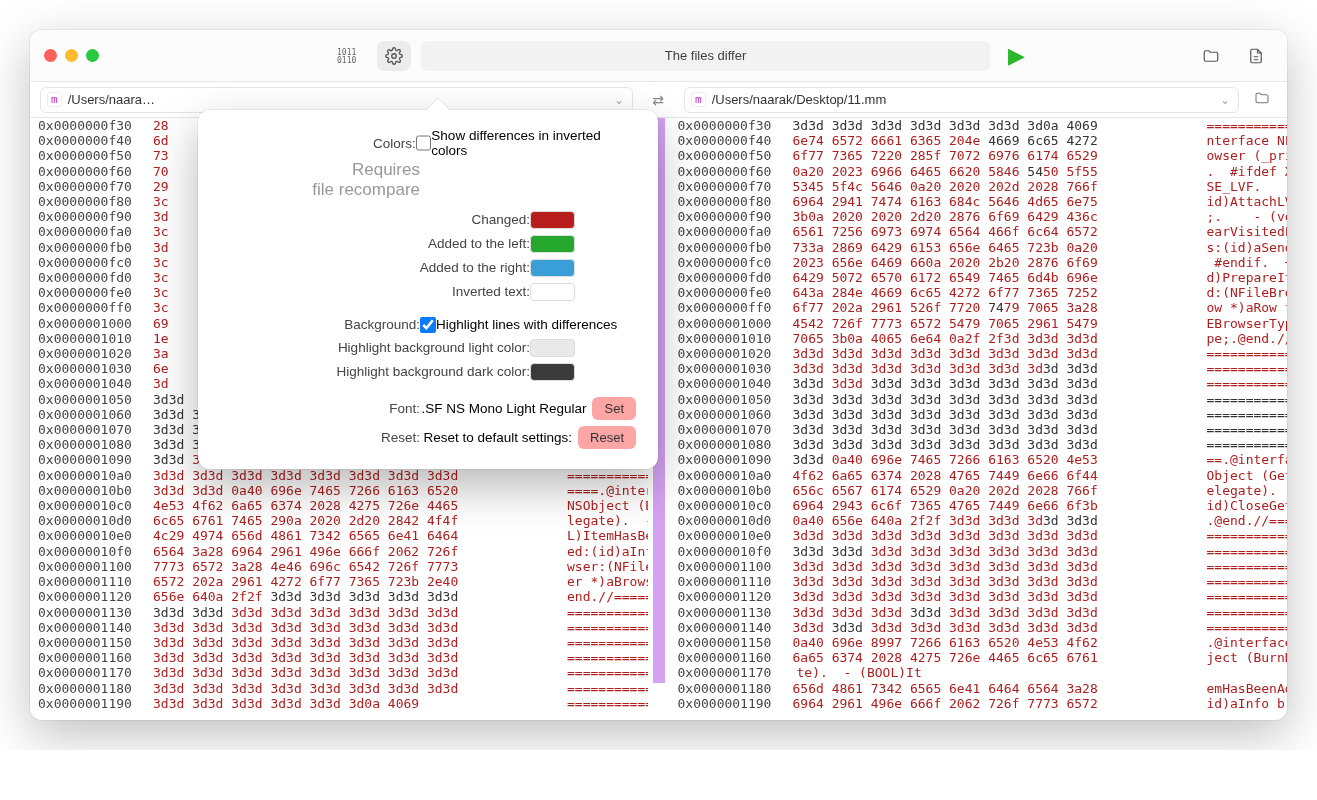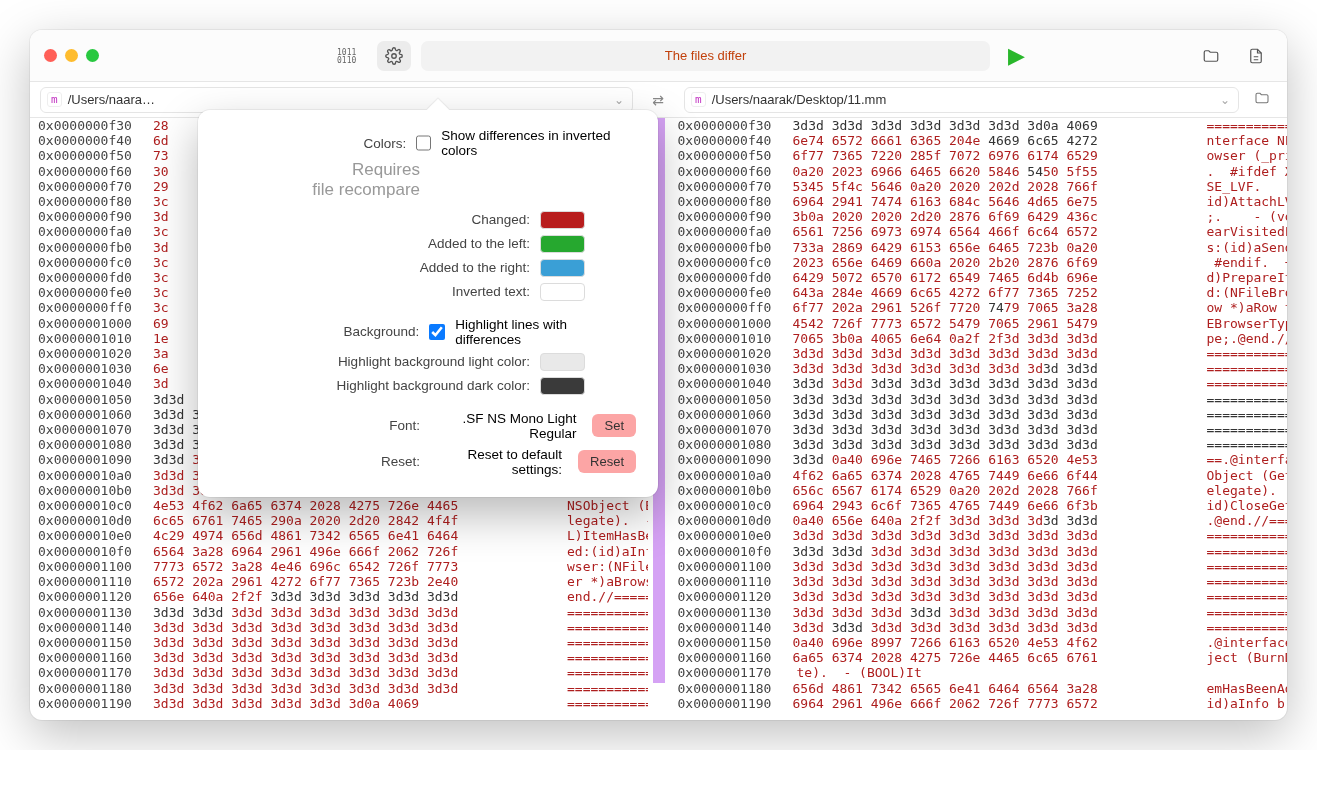--- a/index.html
+++ b/index.html
@@ -20,21 +20,21 @@
 .dot.red { background: #ff5f57; } .dot.yellow { background: #febc2e; } .dot.green { background: #28c840; }
 .tb-btn {
   height: 30px; border-radius: 7px; display: flex; align-items: center; justify-content: center;
   padding: 0 8px; color: #555; cursor: default;
 }
 .tb-btn.active { background: #ececec; }
 .spacer { flex: 0 0 auto; width: 200px; }
 .status-field {
   flex: 1; height: 30px; background: #f2f2f2; border-radius: 7px;
   display: flex; align-items: center; justify-content: center;
-  font-size: 13px; color: #c2410c;
+  font-size: 13px; color: #404040;
 }
 .run-btn { color: #29b72b; font-size: 22px; }
 .pathbar {
   display: flex; border-bottom: 1px solid #e6e6e6; height: 36px;
 }
 .pathslot {
   flex: 1; display: flex; align-items: center; padding: 0 10px; gap: 8px; min-width: 0;
 }
 .pathslot.right { border-left: 1px solid transparent; }
 .sync-btn { width: 30px; display: flex; align-items: center; justify-content: center; color: #888; font-size: 14px; }
@@ -63,21 +63,21 @@
   position: absolute; left: 168px;  top: 80px;
   width: 460px; background: #fff; border-radius: 12px;
   box-shadow: 0 18px 45px rgba(0,0,0,.28), 0 0 0 1px rgba(0,0,0,.05);
   padding: 18px 22px 20px 22px; z-index: 50; font-size: 13.5px;
 }
 .popover::before {
   content: ""; position: absolute; top: -8px; left: 232px;
   width: 16px; height: 16px; background: #fff; transform: rotate(45deg);
   box-shadow: -1px -1px 1px rgba(0,0,0,.06);
 }
-.prow { display: flex; align-items: center; margin-bottom: 6px; gap: 10px; }
+.prow { display: flex; align-items: center; margin-bottom: 6px; }
 .plabel { width: 200px; text-align: right; color: #444; }
 .plabel.sub { font-size: 17px; color: #999; line-height: 1.2; }
 .swatch { width: 45px; height: 18px; border-radius: 4px; border: 1px solid #dcdcdc; }
 .swatch.changed { background: #b81d1d; }
 .swatch.addL { background: #26a82f; }
 .swatch.addR { background: #3a9fd6; }
 .swatch.inv { background: #fff; }
 .swatch.hlLight { background: #e9e9e9; }
 .swatch.hlDark { background: #3a3a3a; }
 .pcheck { accent-color: #0a7aff; width: 16px; height: 16px; }
@@ -146,21 +146,21 @@
       </div>
     </div>
   </div>
 
   <div class="content">
     <div class="pane">
       <div class="pane-inner" id="left-rows">
           <div class="row"><span class="addr">0x0000000f30  </span><span class="hex"><span class="red">28</span></span><span class="asc"></span></div>
           <div class="row"><span class="addr">0x0000000f40  </span><span class="hex"><span class="red">6d</span></span><span class="asc"></span></div>
           <div class="row"><span class="addr">0x0000000f50  </span><span class="hex"><span class="red">73</span></span><span class="asc"></span></div>
-          <div class="row"><span class="addr">0x0000000f60  </span><span class="hex"><span class="red">30</span></span><span class="asc"></span></div>
+          <div class="row"><span class="addr">0x0000000f60  </span><span class="hex"><span class="red">70</span></span><span class="asc"></span></div>
           <div class="row"><span class="addr">0x0000000f70  </span><span class="hex"><span class="red">29</span></span><span class="asc"></span></div>
           <div class="row"><span class="addr">0x0000000f80  </span><span class="hex"><span class="red">3c</span></span><span class="asc"></span></div>
           <div class="row"><span class="addr">0x0000000f90  </span><span class="hex"><span class="red">3d</span></span><span class="asc"></span></div>
           <div class="row"><span class="addr">0x0000000fa0  </span><span class="hex"><span class="red">3c</span></span><span class="asc"></span></div>
           <div class="row"><span class="addr">0x0000000fb0  </span><span class="hex"><span class="red">3d</span></span><span class="asc"></span></div>
           <div class="row"><span class="addr">0x0000000fc0  </span><span class="hex"><span class="red">3c</span></span><span class="asc"></span></div>
           <div class="row"><span class="addr">0x0000000fd0  </span><span class="hex"><span class="red">3c</span></span><span class="asc"></span></div>
           <div class="row"><span class="addr">0x0000000fe0  </span><span class="hex"><span class="red">3c</span></span><span class="asc"></span></div>
           <div class="row"><span class="addr">0x0000000ff0  </span><span class="hex"><span class="red">3c</span></span><span class="asc"></span></div>
           <div class="row"><span class="addr">0x0000001000  </span><span class="hex"><span class="red">69</span></span><span class="asc"></span></div>

